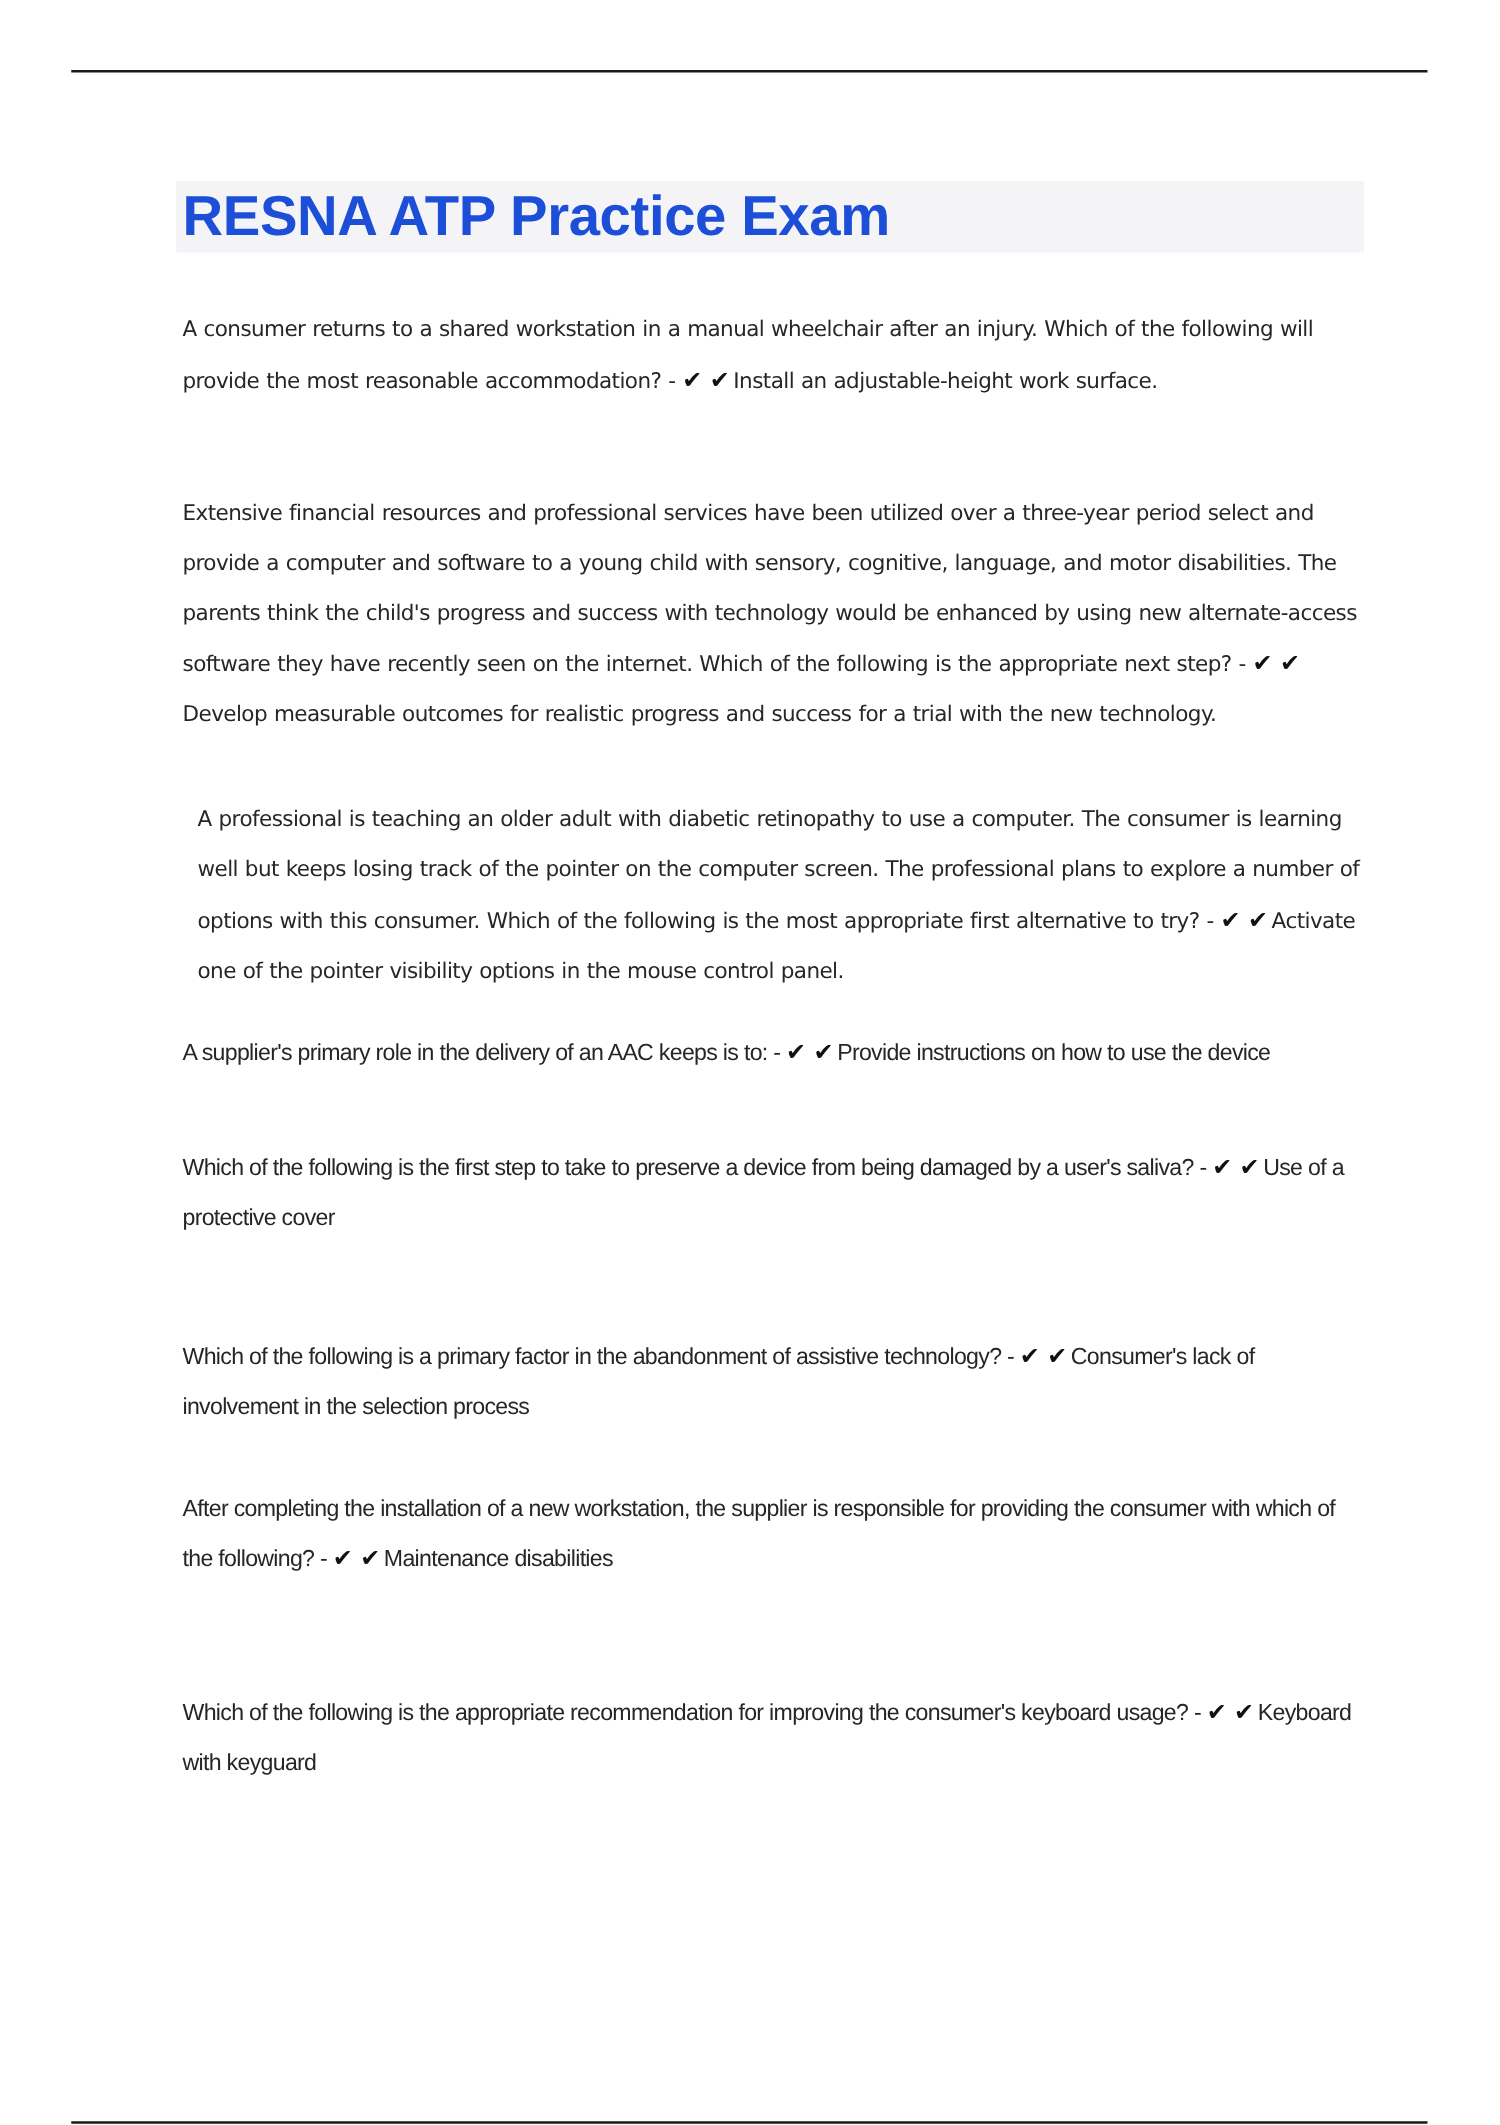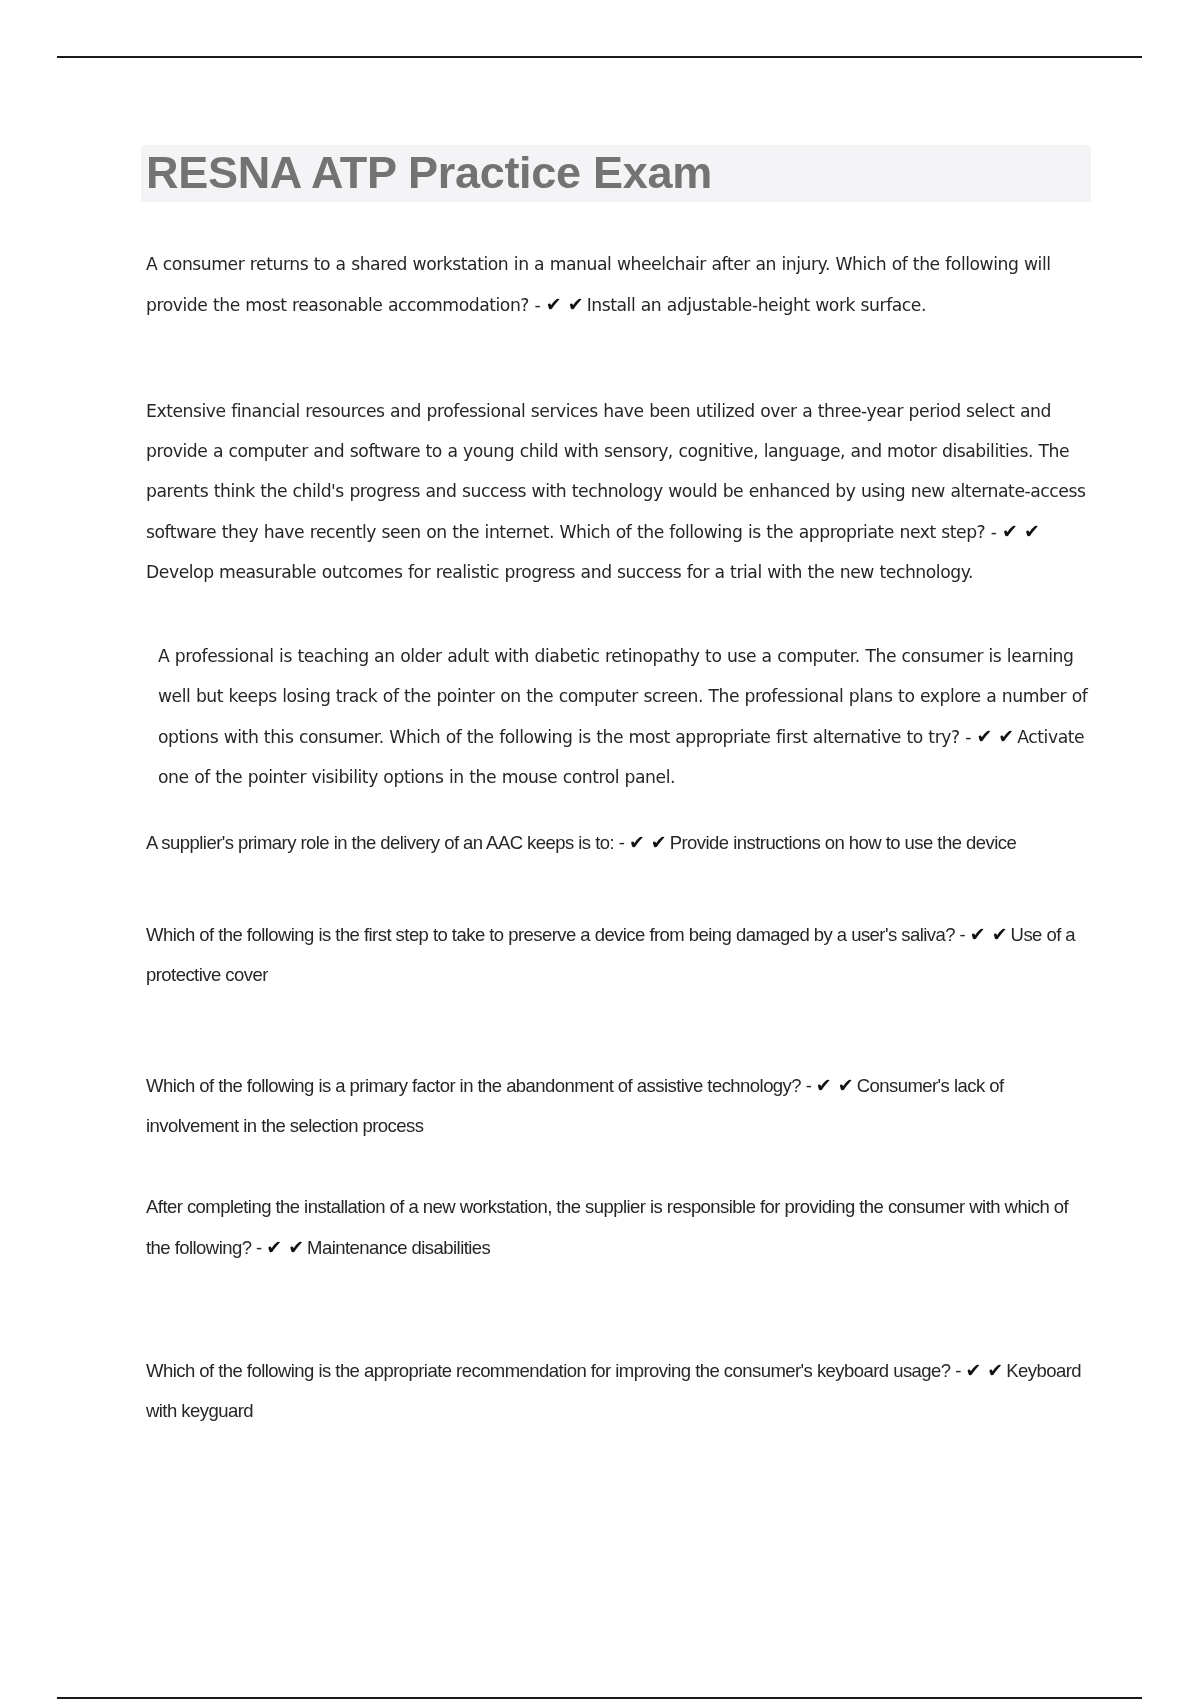--- a/index.html
+++ b/index.html
@@ -35,21 +35,21 @@
     }
     .title {
       position: absolute;
       left: 146px;
       top: 146px;
       margin: 0;
       font-family: "Liberation Sans", sans-serif;
       font-weight: bold;
       font-size: 45px;
       line-height: 54px;
-      color: #737373;
+      color: #1d4ed8;
       letter-spacing: -0.3px;
     }
 
     .qa {
       position: absolute;
       left: 146px;
       width: 950px;
       margin: 0;
       font-family: "DejaVu Sans", sans-serif;
       font-size: 17.2px;

